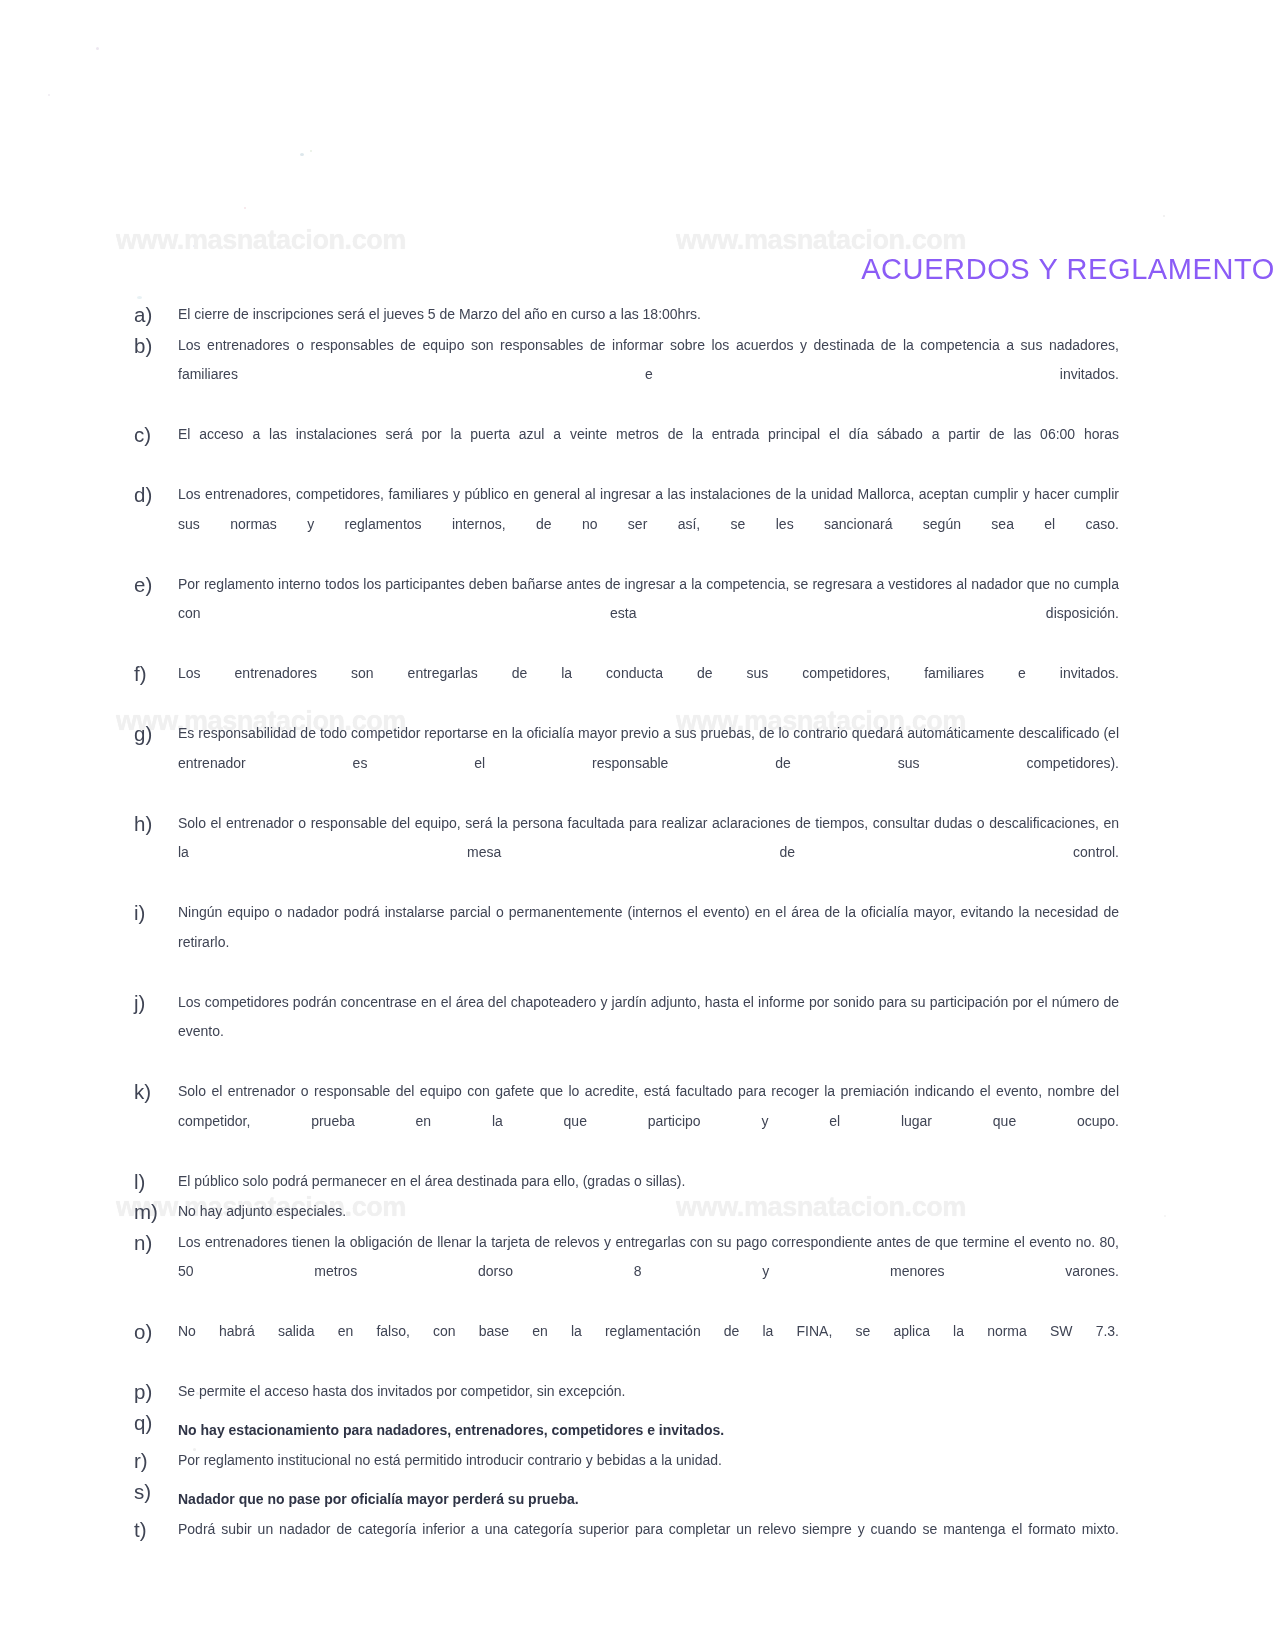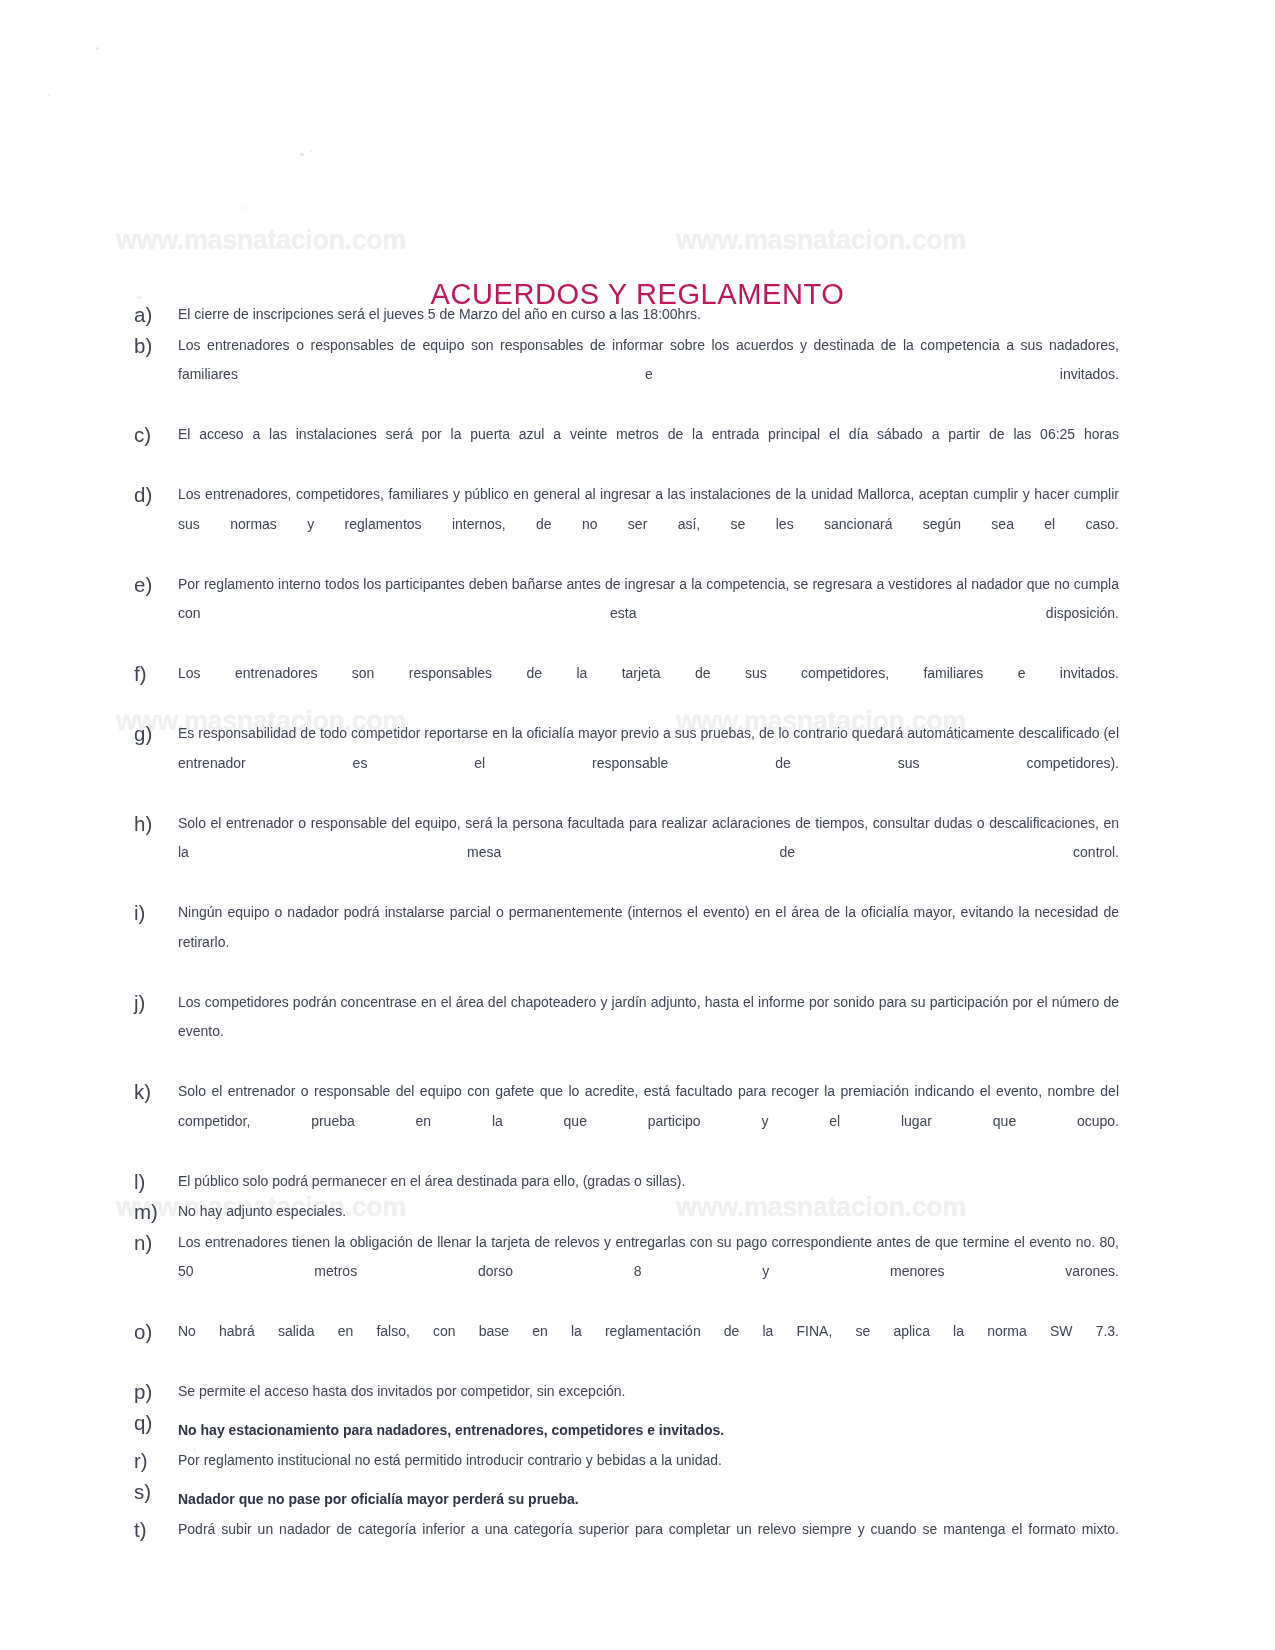--- a/index.html
+++ b/index.html
@@ -70,28 +70,28 @@
   .wm-row.r2 .wm.a { left: 112px; }
   .wm-row.r2 .wm.b { left: 672px; }
 
   .wm-row.r3 { top: 1192px; }
   .wm-row.r3 .wm.a { left: 112px; }
   .wm-row.r3 .wm.b { left: 672px; }
 
   
   .doc-title {
     position: absolute;
-    top: 259px;
+    top: 234px;
     left: 0;
     width: 1275px;
-    text-align: center;
+    text-align: right;
     font-size: 29px;
     font-weight: 400;
     letter-spacing: 0.6px;
-    color: #be185d;
+    color: #8b5cf6;
     font-family: "Liberation Sans", sans-serif;
   }
 
   
   .rules {
     position: absolute;
     top: 300px;
     left: 134px;
     width: 985px;
   }
@@ -178,36 +178,36 @@
       <span class="rule-text">El cierre de inscripciones será el jueves 5 de Marzo del año en curso a las 18:00hrs.</span>
     </div>
 
     <div class="rule justified">
       <span class="rule-marker">b)</span>
       <span class="rule-text">Los entrenadores o responsables de equipo son responsables de informar sobre los acuerdos y destinada de la competencia a sus nadadores, familiares e invitados.</span>
     </div>
 
     <div class="rule justified">
       <span class="rule-marker">c)</span>
-      <span class="rule-text">El acceso a las instalaciones será por la puerta azul a veinte metros de la entrada principal el día sábado a partir de las 06:25 horas</span>
+      <span class="rule-text">El acceso a las instalaciones será por la puerta azul a veinte metros de la entrada principal el día sábado a partir de las 06:00 horas</span>
     </div>
 
     <div class="rule justified">
       <span class="rule-marker">d)</span>
       <span class="rule-text">Los entrenadores, competidores, familiares y público en general al ingresar a las instalaciones de la unidad Mallorca, aceptan cumplir y hacer cumplir sus normas y reglamentos internos, de no ser así, se les sancionará según sea el caso.</span>
     </div>
 
     <div class="rule justified">
       <span class="rule-marker">e)</span>
       <span class="rule-text">Por reglamento interno todos los participantes deben bañarse antes de ingresar a la competencia, se regresara a vestidores al nadador que no cumpla con esta disposición.</span>
     </div>
 
     <div class="rule justified">
       <span class="rule-marker">f)</span>
-      <span class="rule-text">Los entrenadores son responsables de la tarjeta de sus competidores, familiares e invitados.</span>
+      <span class="rule-text">Los entrenadores son entregarlas de la conducta de sus competidores, familiares e invitados.</span>
     </div>
 
     <div class="rule justified">
       <span class="rule-marker">g)</span>
       <span class="rule-text">Es responsabilidad de todo competidor reportarse en la oficialía mayor previo a sus pruebas, de lo contrario quedará automáticamente descalificado (el entrenador es el responsable de sus competidores).</span>
     </div>
 
     <div class="rule justified">
       <span class="rule-marker">h)</span>
       <span class="rule-text">Solo el entrenador o responsable del equipo, será la persona facultada para realizar aclaraciones de tiempos, consultar dudas o descalificaciones, en la mesa de control.</span>

